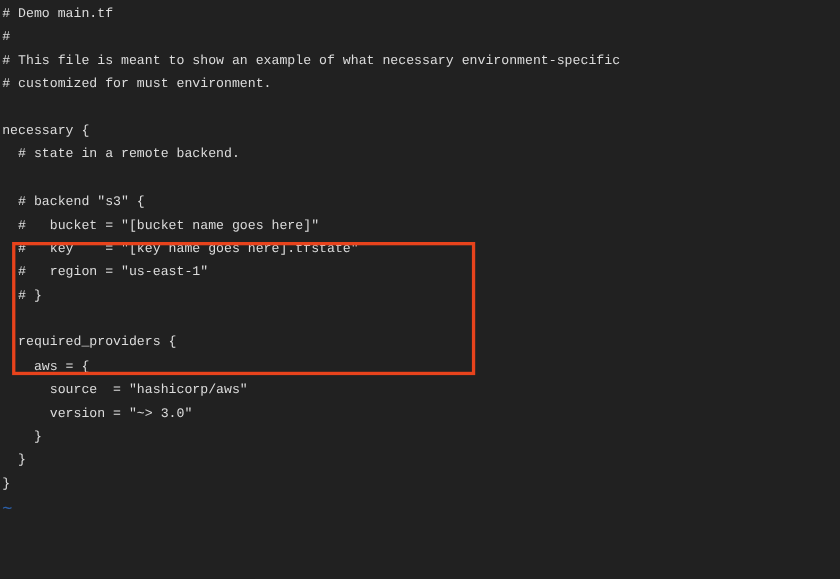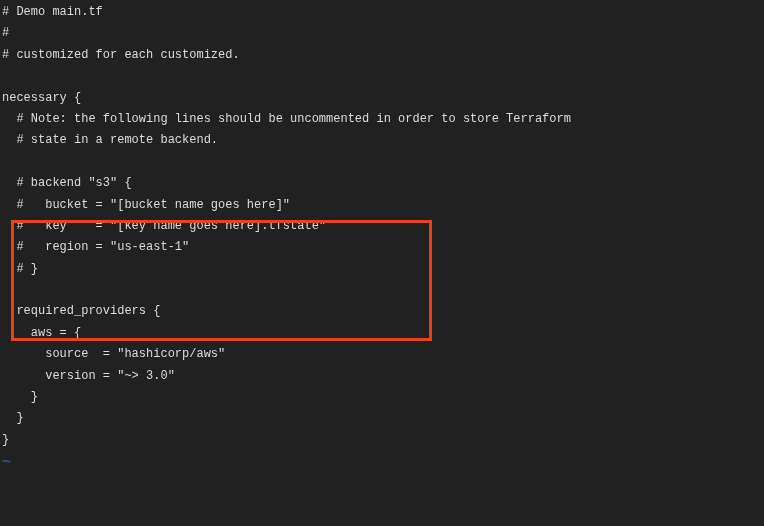--- a/index.html
+++ b/index.html
@@ -72,24 +72,24 @@
   }
 </style>
 </head>
 <body>
 
 <div id="editor">
 
   <div id="code-area">
     <span class="code-line"># Demo main.tf</span>
     <span class="code-line">#</span>
-    <span class="code-line"># customized for each customized.</span>
+    <span class="code-line"># This file is meant to show an example of what necessary environment-specific</span>
+    <span class="code-line"># customized for must environment.</span>
     <span class="code-line blank"></span>
     <span class="code-line">necessary {</span>
-    <span class="code-line">  # Note: the following lines should be uncommented in order to store Terraform</span>
     <span class="code-line">  # state in a remote backend.</span>
     <span class="code-line blank"></span>
     <span class="code-line">  # backend "s3" {</span>
     <span class="code-line">  #   bucket = "[bucket name goes here]"</span>
     <span class="code-line">  #   key    = "[key name goes here].tfstate"</span>
     <span class="code-line">  #   region = "us-east-1"</span>
     <span class="code-line">  # }</span>
     <span class="code-line blank"></span>
     <span class="code-line">  required_providers {</span>
     <span class="code-line">    aws = {</span>

